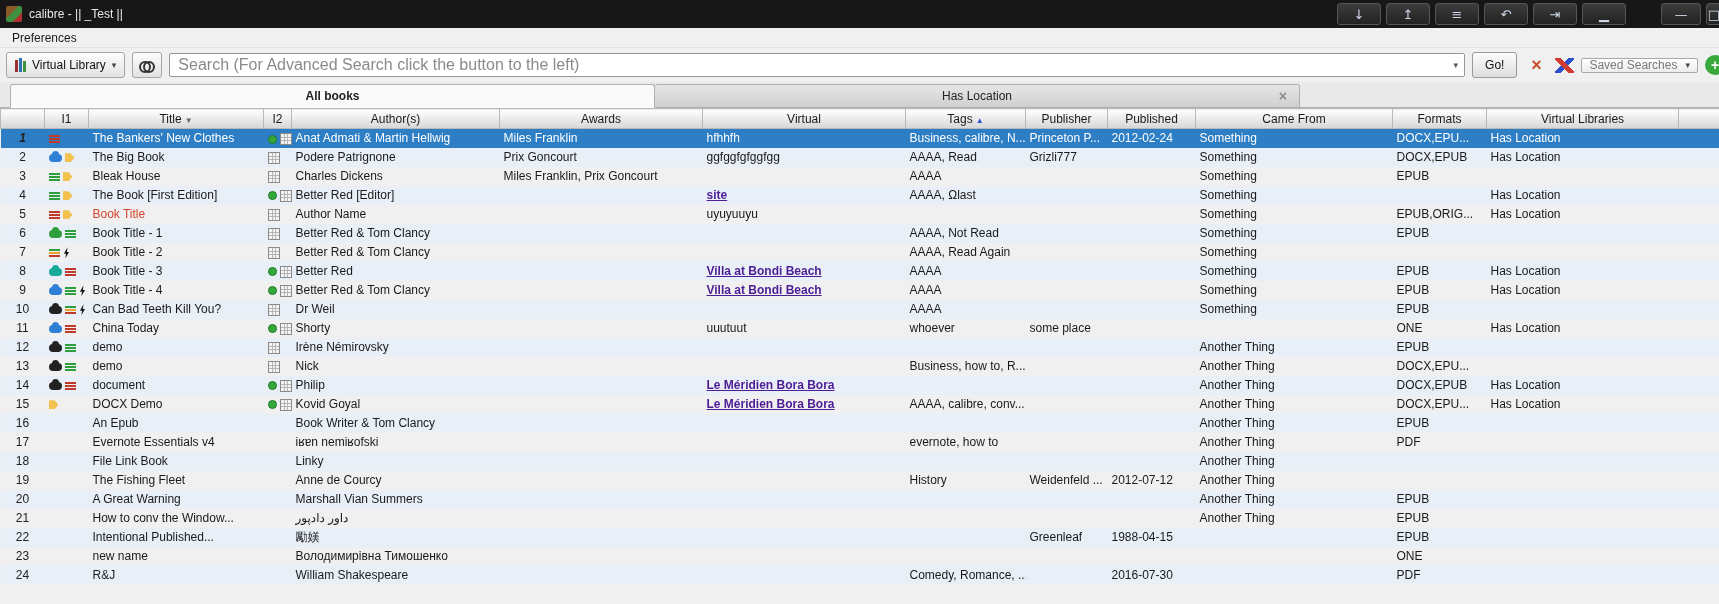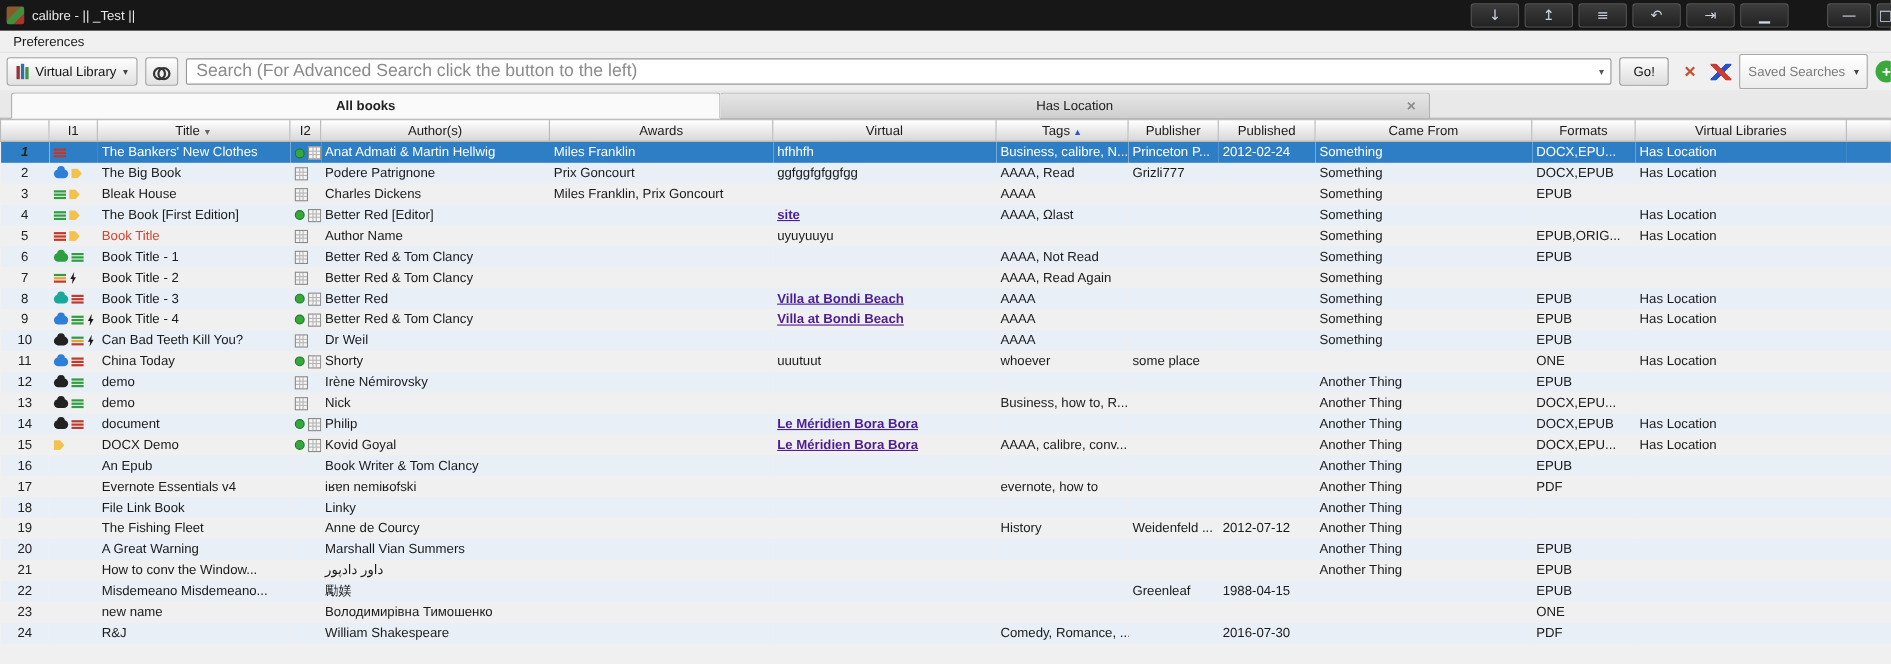--- a/index.html
+++ b/index.html
@@ -60,21 +60,21 @@
   .search-wrap input::placeholder { color:#8a8a8a; }
   .search-caret { position:absolute; right:7px; top:7px; font-size:9px; color:#555; }
   .go-btn { height:26px; padding:0 12px; border:1px solid #9a9a9a; border-radius:3px;
     background:linear-gradient(#fcfcfc,#dedede); font-size:12px; color:#111; }
   .clear-btn { width:24px; height:24px; border:none; background:transparent;
     color:#c8502e; font-size:18px; font-weight:bold; line-height:1; padding:0; }
   .flag-icon { width:19px; height:15px; display:inline-block;
     background-image:
       linear-gradient(45deg,transparent 40%,#d03a30 40%,#d03a30 60%,transparent 60%),
       linear-gradient(135deg,transparent 40%,#2a4fd0 40%,#2a4fd0 60%,transparent 60%); }
-  .saved-combo { height:32px; min-width:114px; border:1px solid #a8a8a8; border-radius:2px;
+  .saved-combo { height:15px; min-width:114px; border:1px solid #a8a8a8; border-radius:2px;
     background:linear-gradient(#ffffff,#ececec); display:flex; align-items:center;
     justify-content:space-between; padding:0 7px; font-size:12px; color:#7a7a7a; gap:8px; }
   .plus-green { width:20px; height:20px; border-radius:50%; background:#39a93c; color:#fff;
     font-weight:bold; font-size:14px; display:flex; align-items:center; justify-content:center;
     margin-right:-12px; flex:0 0 auto; }
 
   
   .tabbar { height:26px; display:flex; align-items:flex-end; background:#e9e9e9;
     border-bottom:1px solid #b0b0b0; padding-left:10px; }
   .tab { width:645px; height:24px; margin-bottom:-1px; position:relative;
@@ -560,21 +560,21 @@
           <td class="cell-publisher"></td>
           <td class="cell-published"></td>
           <td class="cell-came-from">Another Thing</td>
           <td class="cell-formats">EPUB</td>
           <td class="cell-virtual-libraries"></td>
           <td class="cell-filler"></td>
         </tr>
         <tr class="alt">
           <td class="row-number">22</td>
           <td class="cell-i1"></td>
-          <td class="cell-title"><span>Misdemeano Misdemeano...</span></td>
+          <td class="cell-title"><span>Intentional Published...</span></td>
           <td class="cell-i2"></td>
           <td class="cell-authors">勵媄</td>
           <td class="cell-awards"></td>
           <td class="cell-location"></td>
           <td class="cell-tags"></td>
           <td class="cell-publisher">Greenleaf</td>
           <td class="cell-published">1988-04-15</td>
           <td class="cell-came-from"></td>
           <td class="cell-formats">EPUB</td>
           <td class="cell-virtual-libraries"></td>

